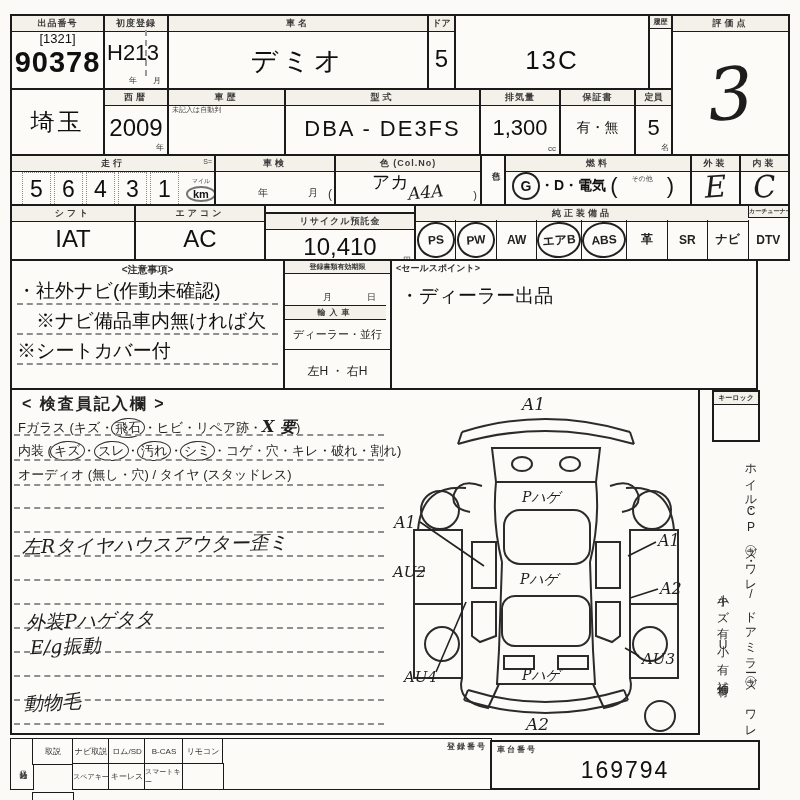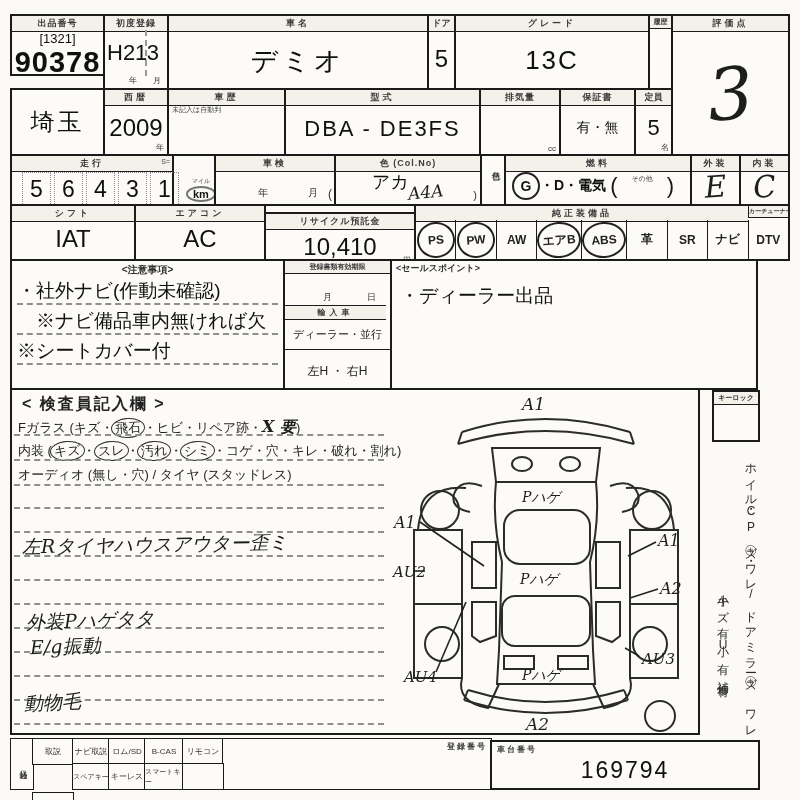--- a/index.html
+++ b/index.html
@@ -22,21 +22,21 @@
   .digitbox{width:27px;height:32px;border:1.5px dotted #8a8a8a;display:flex;align-items:center;justify-content:center;font-size:23px;color:#0f0f0f;margin-right:3px;}
   .kmoval{border:2px solid #737373;border-radius:50%;padding:0 5px;font-size:11px;font-weight:bold;}
   .bcell{position:absolute;box-sizing:border-box;border:1.5px solid #1b1b1b;background:#fcfbf7;display:flex;align-items:center;justify-content:center;font-size:8px;color:#333;letter-spacing:0;}
   svg text{font-family:"DejaVu Serif","DejaVu Sans",sans-serif;font-style:italic;fill:#1e1e1e;}
 </style>
 </head>
 <body>
 
 <div class="sheet">
 
-  <div class="c" style="left:10px;top:14px;width:95px;height:62px;">
+  <div class="c" style="left:10px;top:14px;width:95px;height:76px;">
     <span class="h tight">出品番号</span>
     <div style="position:absolute;top:15px;left:0;right:0;text-align:center;font-size:13px;" class="print">[1321]</div>
     <div style="position:absolute;top:30px;left:0;right:0;text-align:center;font-size:29px;font-weight:bold;letter-spacing:1px;" class="print">90378</div>
   </div>
 
   <div class="c" style="left:103px;top:14px;width:66px;height:76px;">
     <span class="h tight">初度登録</span>
     <div style="position:absolute;top:24px;left:2px;font-size:22px;" class="print">H21</div>
     <div style="position:absolute;top:14px;bottom:12px;left:40px;border-left:2px dashed #999;"></div>
     <div style="position:absolute;top:24px;right:8px;font-size:22px;" class="print">3</div>
@@ -48,21 +48,20 @@
     <span class="h">車名</span>
     <div class="v print" style="top:18px;bottom:0;font-size:27px;letter-spacing:4px;">デミオ</div>
   </div>
 
   <div class="c" style="left:427px;top:14px;width:29px;height:76px;">
     <span class="h" style="letter-spacing:0;">ドア</span>
     <div class="v print" style="top:14px;bottom:0;font-size:24px;">5</div>
   </div>
 
   <div class="c" style="left:454px;top:14px;width:196px;height:76px;">
-    <span class="h">グレード</span>
     <div class="v print" style="top:16px;bottom:0;font-size:26px;letter-spacing:2px;">13C</div>
   </div>
 
   <div class="c" style="left:648px;top:14px;width:25px;height:76px;">
     <span class="h" style="letter-spacing:0;font-size:7px;">履歴</span>
   </div>
 
   <div class="c" style="left:671px;top:14px;width:119px;height:142px;">
     <span class="h">評価点</span>
     <div class="v hand" style="top:18px;bottom:0;font-size:72px;transform:rotate(-5deg);">3</div>
@@ -83,35 +82,36 @@
     <div class="tiny" style="position:absolute;top:15px;left:3px;font-size:7px;">未記入は自動判</div>
   </div>
 
   <div class="c" style="left:284px;top:88px;width:197px;height:68px;">
     <span class="h">型式</span>
     <div class="v print" style="top:14px;bottom:0;font-size:22px;letter-spacing:2px;">DBA - DE3FS</div>
   </div>
 
   <div class="c" style="left:479px;top:88px;width:82px;height:68px;">
     <span class="h tight">排気量</span>
+    <div class="v print" style="top:12px;bottom:0;font-size:22px;">1,300</div>
     <span class="unit" style="bottom:1px;right:3px;">cc</span>
   </div>
 
   <div class="c" style="left:559px;top:88px;width:77px;height:68px;">
     <span class="h tight">保証書</span>
     <div class="v print" style="top:12px;bottom:0;font-size:14px;">有・無</div>
   </div>
 
   <div class="c" style="left:634px;top:88px;width:39px;height:68px;">
     <span class="h" style="letter-spacing:0;">定員</span>
     <div class="v print" style="top:12px;bottom:0;font-size:22px;">5</div>
     <span class="unit" style="bottom:1px;right:2px;">名</span>
   </div>
 
-  <div class="c" style="left:10px;top:154px;width:164px;height:52px;">
+  <div class="c" style="left:10px;top:154px;width:206px;height:52px;">
     <span class="h">走行</span>
     <span style="position:absolute;top:2px;right:2px;font-size:7px;color:#444;">S=</span>
     <div style="position:absolute;top:16px;left:10px;display:flex;align-items:center;">
       <span class="digitbox">5</span>
       <span class="digitbox">6</span>
       <span class="digitbox">4</span>
       <span class="digitbox">3</span>
       <span class="digitbox">1</span>
       <span style="display:flex;flex-direction:column;align-items:center;margin-left:4px;">
         <span style="font-size:6px;color:#333;">マイル</span>

